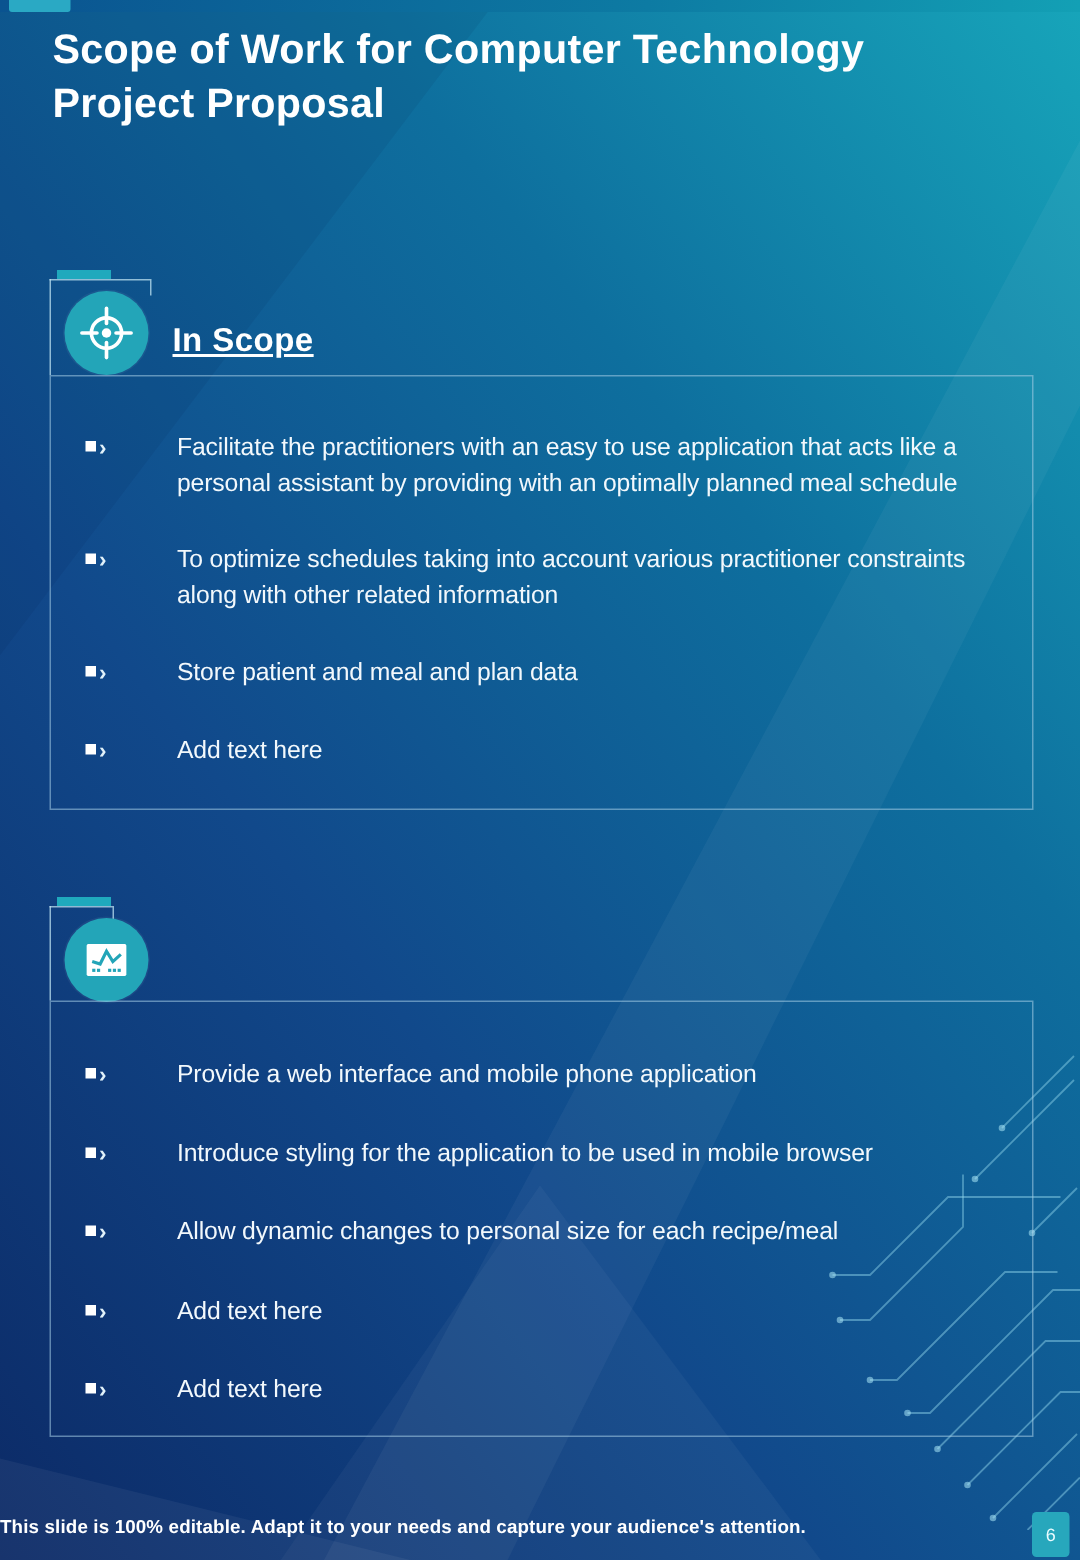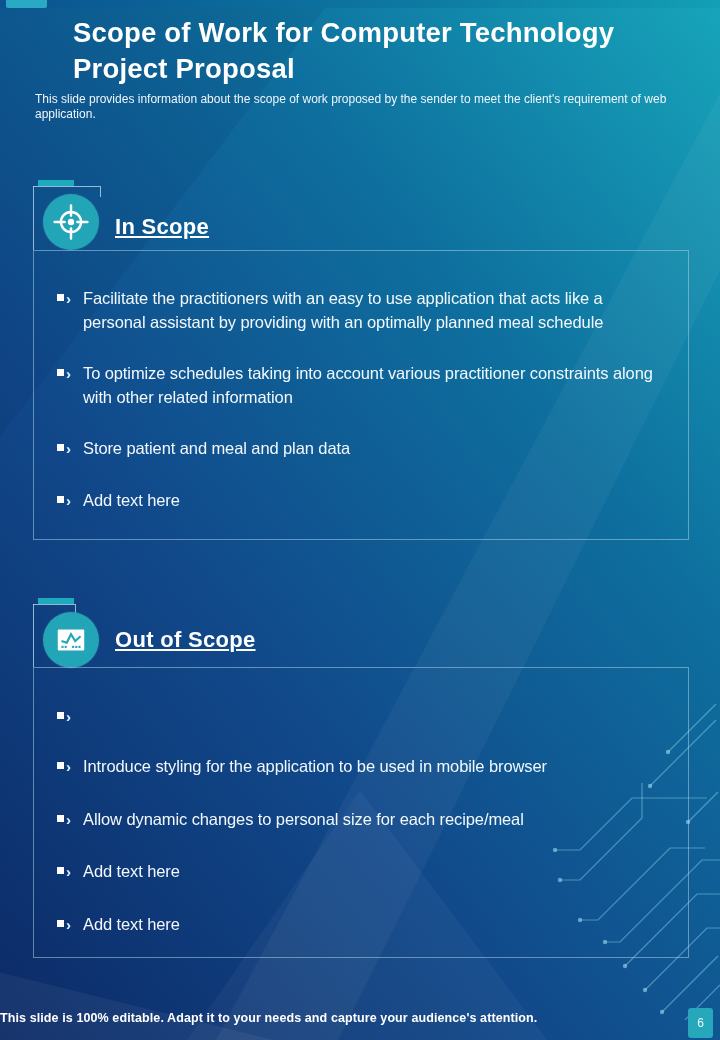--- a/index.html
+++ b/index.html
@@ -13,40 +13,40 @@
              clip-path:polygon(0 93.5%,38% 100%,0 100%);}
   .bg-tri-mid{position:absolute;inset:0;background:rgba(255,255,255,0.04);
               clip-path:polygon(50% 76%,76% 100%,26% 100%);}
   .bg-tri-top{position:absolute;inset:0;background:rgba(0,15,55,0.07);
               clip-path:polygon(0 0,46% 0,0 42%);}
   .top-bar{position:absolute;top:0;left:0;width:720px;height:8px;
            background:linear-gradient(90deg,#0a5390 0%,#0d7ba3 60%,#13a0b5 100%);}
   .top-bar-accent{position:absolute;top:0;left:6px;width:41px;height:8px;background:#2aa9c4;border-radius:0 0 2px 2px;}
 
   .title{position:absolute;left:35px;top:15px;width:620px;color:#ffffff;
-         font-size:27.5px;line-height:36px;font-weight:bold;letter-spacing:0.2px;margin-left:38px;}
+         font-size:27.5px;line-height:36px;font-weight:bold;letter-spacing:0.2px;}
   .subtitle{position:absolute;left:35px;top:92px;width:636px;color:#eef6fb;
             font-size:12px;line-height:15px;}
 
   .tab-accent{position:absolute;width:36px;height:6px;background:#1fa9bd;}
   .tab-outline{position:absolute;border-top:1px solid rgba(190,225,240,0.75);
                border-right:1px solid rgba(190,225,240,0.75);}
   .tab-connector{position:absolute;width:0;border-left:1px solid rgba(190,225,240,0.75);}
 
   .icon-circle{position:absolute;width:56px;height:56px;border-radius:50%;background:#23a5b8;
                display:flex;align-items:center;justify-content:center;box-shadow:0 0 0 1px rgba(255,255,255,0.05);}
   .section-title{position:absolute;left:115px;color:#ffffff;font-size:22px;line-height:28px;font-weight:bold;letter-spacing:0.3px;text-decoration:underline;}
 
   .scope-box{position:absolute;left:33px;width:656px;border:1px solid rgba(165,205,230,0.55);box-sizing:border-box;}
   .bullet-list{display:flex;flex-direction:column;margin:0;}
   .bullet{display:flex;align-items:flex-start;}
   .bullet-marker{display:flex;align-items:flex-start;flex:0 0 26px;margin-left:-4px;}
   .bullet-square{width:7px;height:7px;background:#ffffff;margin-top:7px;}
   .bullet-chevron{color:#e2f2fa;font-size:15px;line-height:19px;margin-left:2px;margin-top:2px;font-weight:bold;}
-  .bullet-text{color:#f2f8fc;font-size:16.5px;line-height:23.5px;max-width:602px;letter-spacing:-0.1px;}
+  .bullet-text{color:#f2f8fc;font-size:16.5px;line-height:23.5px;max-width:602px;letter-spacing:-0.1px;margin-left:35px;}
 
   .list-in{padding:36px 24px 0 27px;gap:28px;}
   .list-out{padding:37px 24px 0 27px;gap:29px;}
 
   .footer{position:absolute;left:0;top:1011px;width:720px;text-align:left;color:#ffffff;
           font-size:12.5px;font-weight:bold;letter-spacing:0.1px;}
   .page-badge{position:absolute;left:688px;top:1008px;width:25px;height:30px;background:#27a7bc;border-radius:3px;
               color:#eafcff;font-size:12px;display:flex;align-items:center;justify-content:center;}
   .circuit{position:absolute;right:0;top:690px;pointer-events:none;}
 </style>
@@ -84,21 +84,20 @@
         <circle cx="100" cy="96" r="2.2"></circle>
       <circle cx="138" cy="132" r="2.2"></circle>
         <circle cx="112" cy="322" r="2.2"></circle>
     </g>
   </svg>
 
   <div class="top-bar"></div>
   <div class="top-bar-accent"></div>
 
   <div class="title">Scope of Work for Computer Technology Project Proposal</div>
-  <div class="subtitle">This slide provides information about the scope of work proposed by the sender to meet the client's requirement of web application.</div>
 
   <div class="tab-accent" style="left:38px;top:180px;"></div>
   <div class="tab-outline" style="left:33px;top:186px;width:67px;height:10px;"></div>
   <div class="tab-connector" style="left:33px;top:186px;height:64px;"></div>
 
   <div class="icon-circle" style="left:43px;top:194px;">
     <svg width="36" height="36" viewBox="0 0 34 34">
       <g stroke="#ffffff" stroke-width="2.3" fill="none" stroke-linecap="round">
         <circle cx="17" cy="17" r="9.5"></circle>
         <line x1="17" y1="1.5" x2="17" y2="11"></line>
@@ -154,29 +153,29 @@
       <polyline points="8,18 13,19.5 17,11.5 21,18 26,13.5" stroke="#23a5b8" stroke-width="2" fill="none"></polyline>
       <g fill="#23a5b8">
         <rect x="8" y="22.5" width="2" height="2"></rect>
         <rect x="11" y="22.5" width="2" height="2"></rect>
         <rect x="18" y="22.5" width="2" height="2"></rect>
         <rect x="21" y="22.5" width="2" height="2"></rect>
         <rect x="24" y="22.5" width="2" height="2"></rect>
       </g>
     </svg>
   </div>
-  <div class="section-title" style="top:626px;">Out of Scope</div>
 
   <div class="scope-box" style="top:667px;height:291px;">
     <div class="bullet-list list-out">
       <div class="bullet">
         <span class="bullet-marker">
             <span class="bullet-square"></span>
             <span class="bullet-chevron">›</span>
           </span>
+        <span class="bullet-text">Provide a web interface and mobile phone application</span>
       </div>
       <div class="bullet">
         <span class="bullet-marker">
             <span class="bullet-square"></span>
             <span class="bullet-chevron">›</span>
           </span>
         <span class="bullet-text">Introduce styling for the application to be used in mobile browser</span>
       </div>
       <div class="bullet">
         <span class="bullet-marker">

